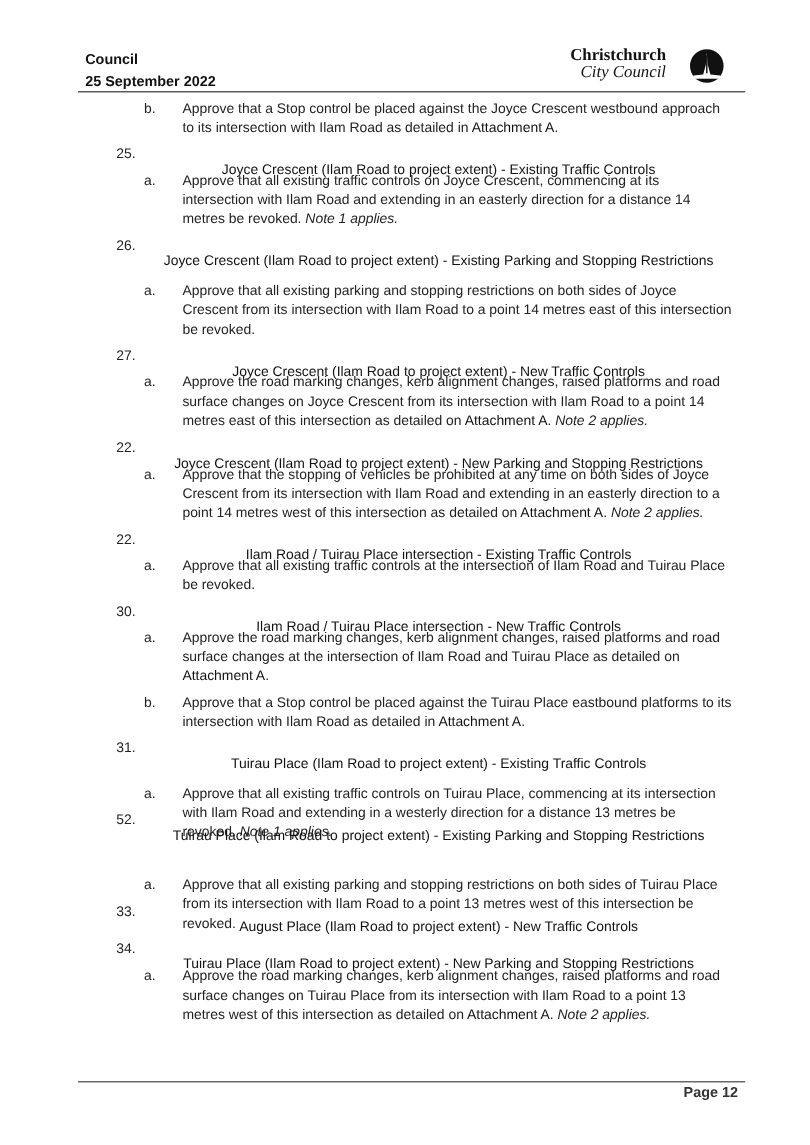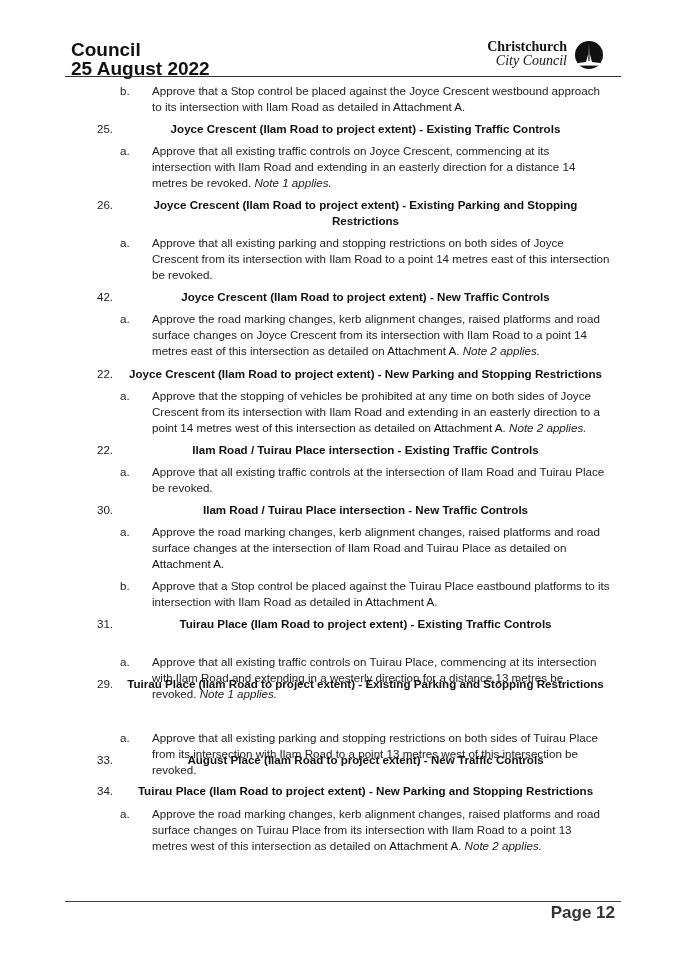--- a/index.html
+++ b/index.html
@@ -1,43 +1,43 @@
 <!DOCTYPE html>
 <html><head>
 <meta charset="utf-8">
 <style>
   html, body { margin:0; padding:0; background:#ffffff; }
   body { width:675px; height:954px; position:relative; overflow:hidden;
          font-family:"Liberation Sans", sans-serif; color:#222; }
-  .hdr-left { position:absolute; left:71px; top:40px; font-weight:bold; font-size:19px; line-height:19px; color:#111; }
+  .hdr-left { position:absolute; left:71px; top:40px; font-weight:bold; font-size:12px; line-height:19px; color:#111; }
   .logo { position:absolute; left:474px; top:38px; width:135px; height:32px; }
-  .logo-text { position:absolute; right:42px; top:2px; text-align:right; font-family:"Liberation Serif", serif; color:#111; }
+  .logo-text { position:absolute; right:54px; top:2px; text-align:right; font-family:"Liberation Serif", serif; color:#111; }
   .logo-l1 { font-weight:bold; font-size:14px; line-height:14px; }
   .logo-l2 { font-size:14px; line-height:14px;font-style:italic; }
   .logo-icon { position:absolute; right:5px; top:2px; width:30px; height:30px; }
   .rule-top { position:absolute; left:65px; right:54px; top:76px; border-top:1.5px solid #333; }
   .content { position:absolute; left:0; top:83px; width:675px; font-size:11.6px; line-height:16px; }
   .item { position:absolute; left:90px; width:520px;text-align:center; }
   .num { position:absolute; left:0; width:30px; }
-  .head { margin-left:31px; font-weight:bold; color:#111; }
+  .head { margin-left:31px; font-weight:normal; color:#111;margin-top:13px; }
   .sub { position:absolute; left:120px; width:490px; }
   .sub .lbl { position:absolute; left:0; width:30px; }
   .sub .txt { margin-left:32px; }
   b { font-weight:normal; color:#111; }
   i { font-style:italic; }
   .rule-bot { position:absolute; left:65px; right:54px; top:901px; border-top:1.5px solid #444; }
-  .page-no { position:absolute; right:60px; top:903px; font-size:17px; font-weight:bold; color:#333; }
+  .page-no { position:absolute; right:60px; top:903px; font-size:12px; font-weight:bold; color:#333; }
 </style>
 </head>
 <body>
 
 <div>
   <div class="hdr-left">
     <div>Council</div>
-    <div>25 August 2022</div>
+    <div>25 September 2022</div>
   </div>
   <div class="logo">
     <div class="logo-text">
       <div class="logo-l1">Christchurch</div>
       <div class="logo-l2">City Council</div>
     </div>
     <svg class="logo-icon" viewBox="0 0 30 30">
       <circle cx="15" cy="15" r="14" fill="#111"></circle>
       <path d="M15 4 L15.8 14 L18 22 L26 23 L26 25 L4 25 L4 23 L12 22 L14.2 14 Z" fill="#fff"></path>
       <path d="M15 6 L15 21" stroke="#111" stroke-width="1.2"></path>
@@ -62,21 +62,21 @@
     </div>
     <div class="item" style="top: 114px;">
       <span class="num">26.</span>
       <div class="head">Joyce Crescent (Ilam Road to project extent) - Existing Parking and Stopping Restrictions</div>
     </div>
     <div class="sub" style="top: 152px;">
       <span class="lbl">a.</span>
       <div class="txt"><span>Approve that all existing parking and stopping restrictions on both sides of Joyce Crescent from its intersection with Ilam Road to a point 14 metres east of this intersection be revoked.</span></div>
     </div>
     <div class="item" style="top: 206px;">
-      <span class="num">42.</span>
+      <span class="num">27.</span>
       <div class="head">Joyce Crescent (Ilam Road to project extent) - New Traffic Controls</div>
     </div>
     <div class="sub" style="top: 228px;">
       <span class="lbl">a.</span>
       <div class="txt"><span>Approve the road marking changes, kerb alignment changes, raised platforms and road surface changes on Joyce Crescent from its intersection with Ilam Road to a point 14 metres east of this intersection as detailed on </span><b>Attachment A</b><span>. </span><i>Note 2 applies.</i></div>
     </div>
     <div class="item" style="top: 283px;">
       <span class="num">22.</span>
       <div class="head">Joyce Crescent (Ilam Road to project extent) - New Parking and Stopping Restrictions</div>
     </div>
@@ -106,21 +106,21 @@
     </div>
     <div class="item" style="top: 533px;">
       <span class="num">31.</span>
       <div class="head">Tuirau Place (Ilam Road to project extent) - Existing Traffic Controls</div>
     </div>
     <div class="sub" style="top: 571px;">
       <span class="lbl">a.</span>
       <div class="txt"><span>Approve that all existing traffic controls on Tuirau Place, commencing at its intersection with Ilam Road and extending in a westerly direction for a distance 13 metres be revoked. </span><i>Note 1 applies.</i></div>
     </div>
     <div class="item" style="top: 593px;">
-      <span class="num">29.</span>
+      <span class="num">52.</span>
       <div class="head">Tuirau Place (Ilam Road to project extent) - Existing Parking and Stopping Restrictions</div>
     </div>
     <div class="sub" style="top: 647px;">
       <span class="lbl">a.</span>
       <div class="txt"><span>Approve that all existing parking and stopping restrictions on both sides of Tuirau Place from its intersection with Ilam Road to a point 13 metres west of this intersection be revoked.</span></div>
     </div>
     <div class="item" style="top: 669px;">
       <span class="num">33.</span>
       <div class="head">August Place (Ilam Road to project extent) - New Traffic Controls</div>
     </div>

